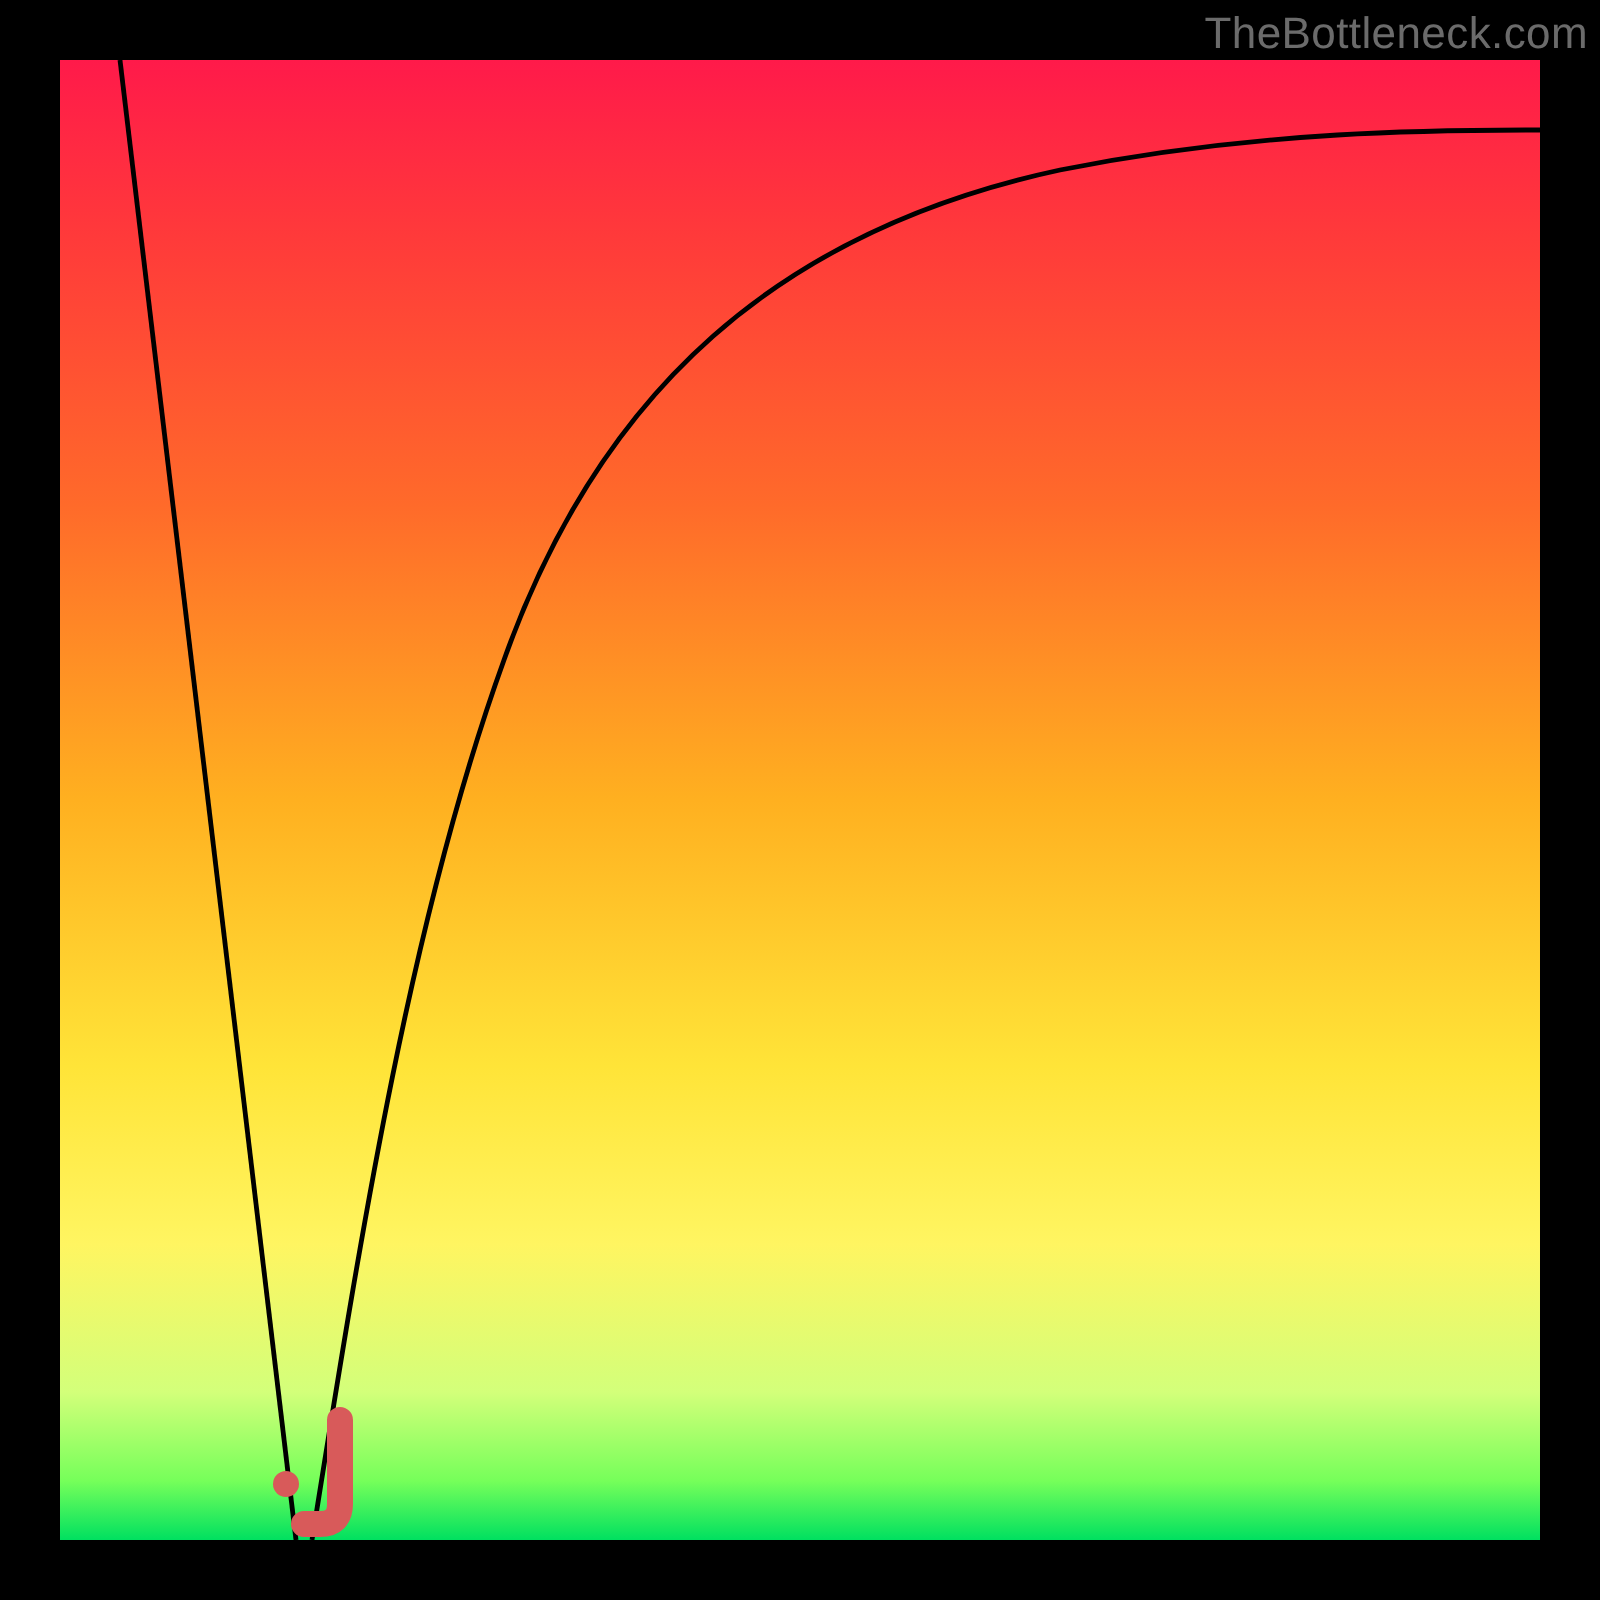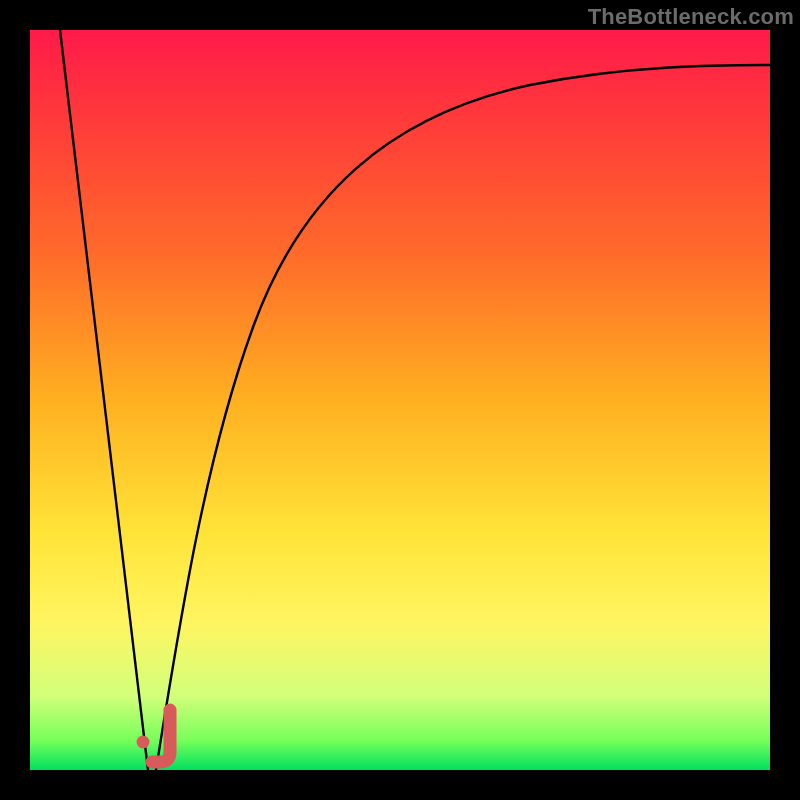--- a/index.html
+++ b/index.html
@@ -37,21 +37,21 @@
       #00e060 100%
     );
   }
   .watermark {
     position: absolute;
     top: 4px;
     right: 6px;
     color: #6b6b6b;
     font-size: 22px;
     letter-spacing: 0.2px;
-    font-weight: 700;
+    font-weight: 400;
     user-select: none;
   }
   svg.curves {
     position: absolute;
     left: 0;
     top: 0;
     width: 740px;
     height: 740px;
     pointer-events: none;
   }

